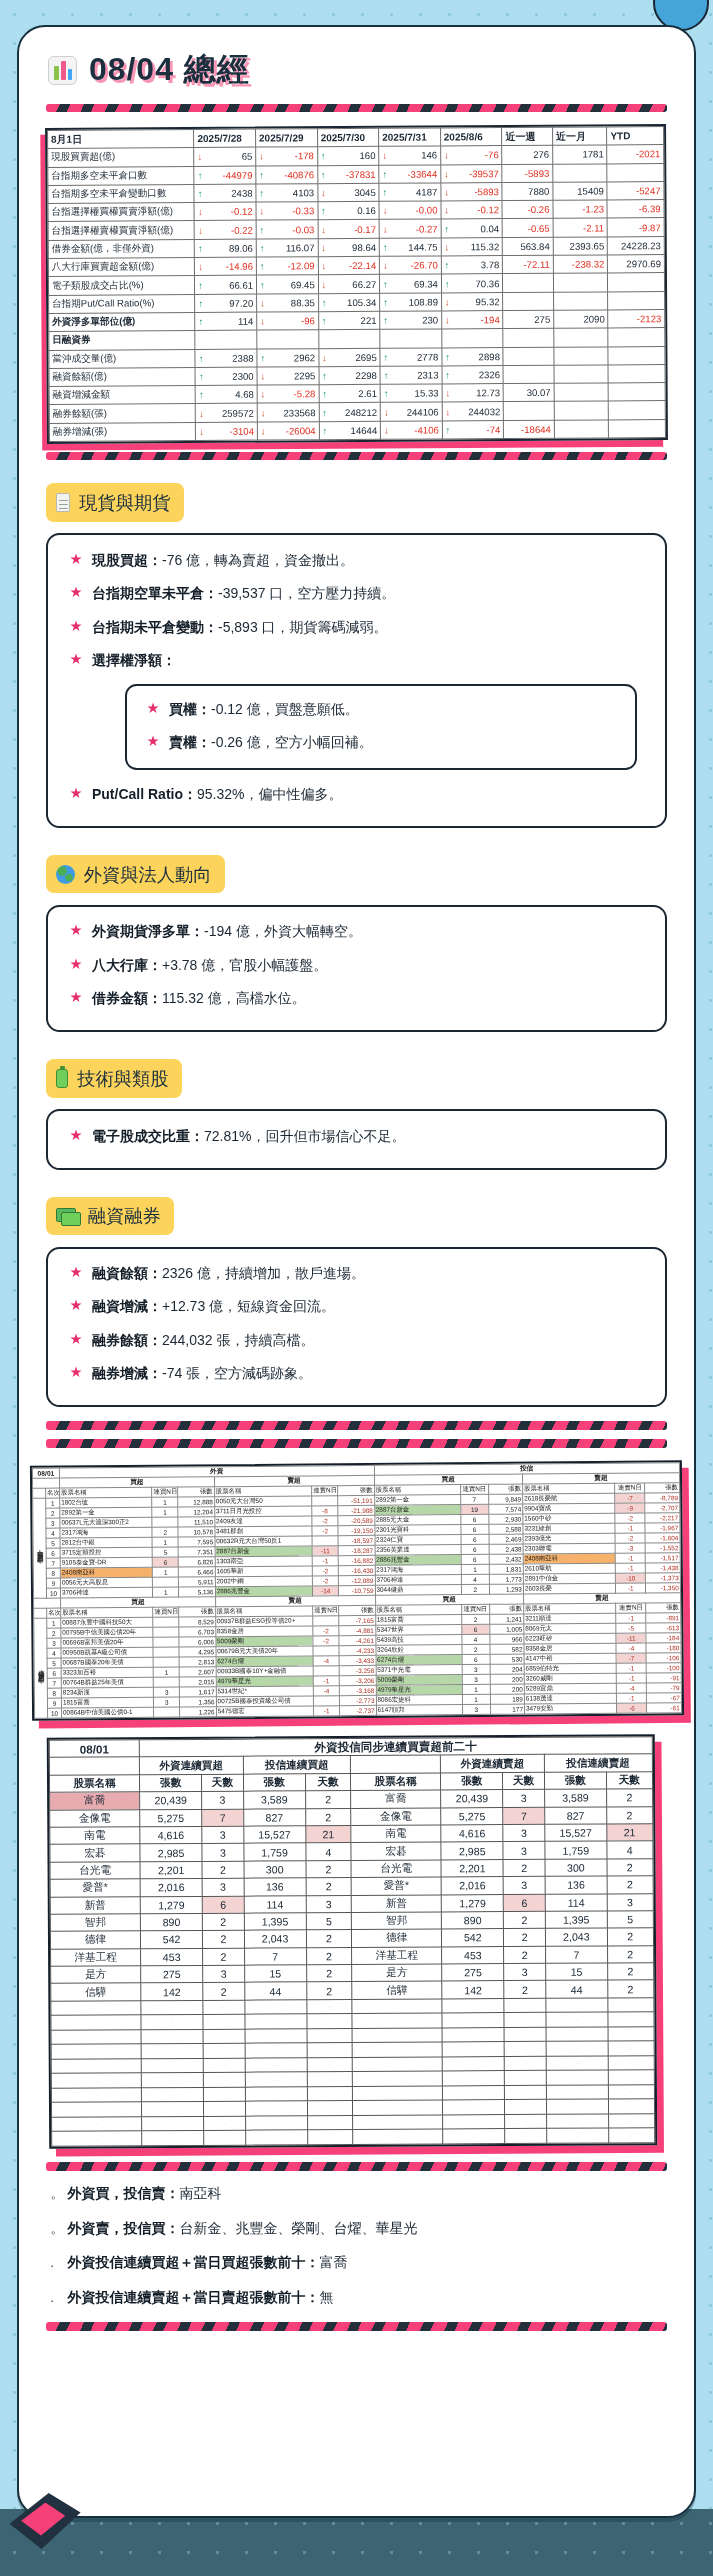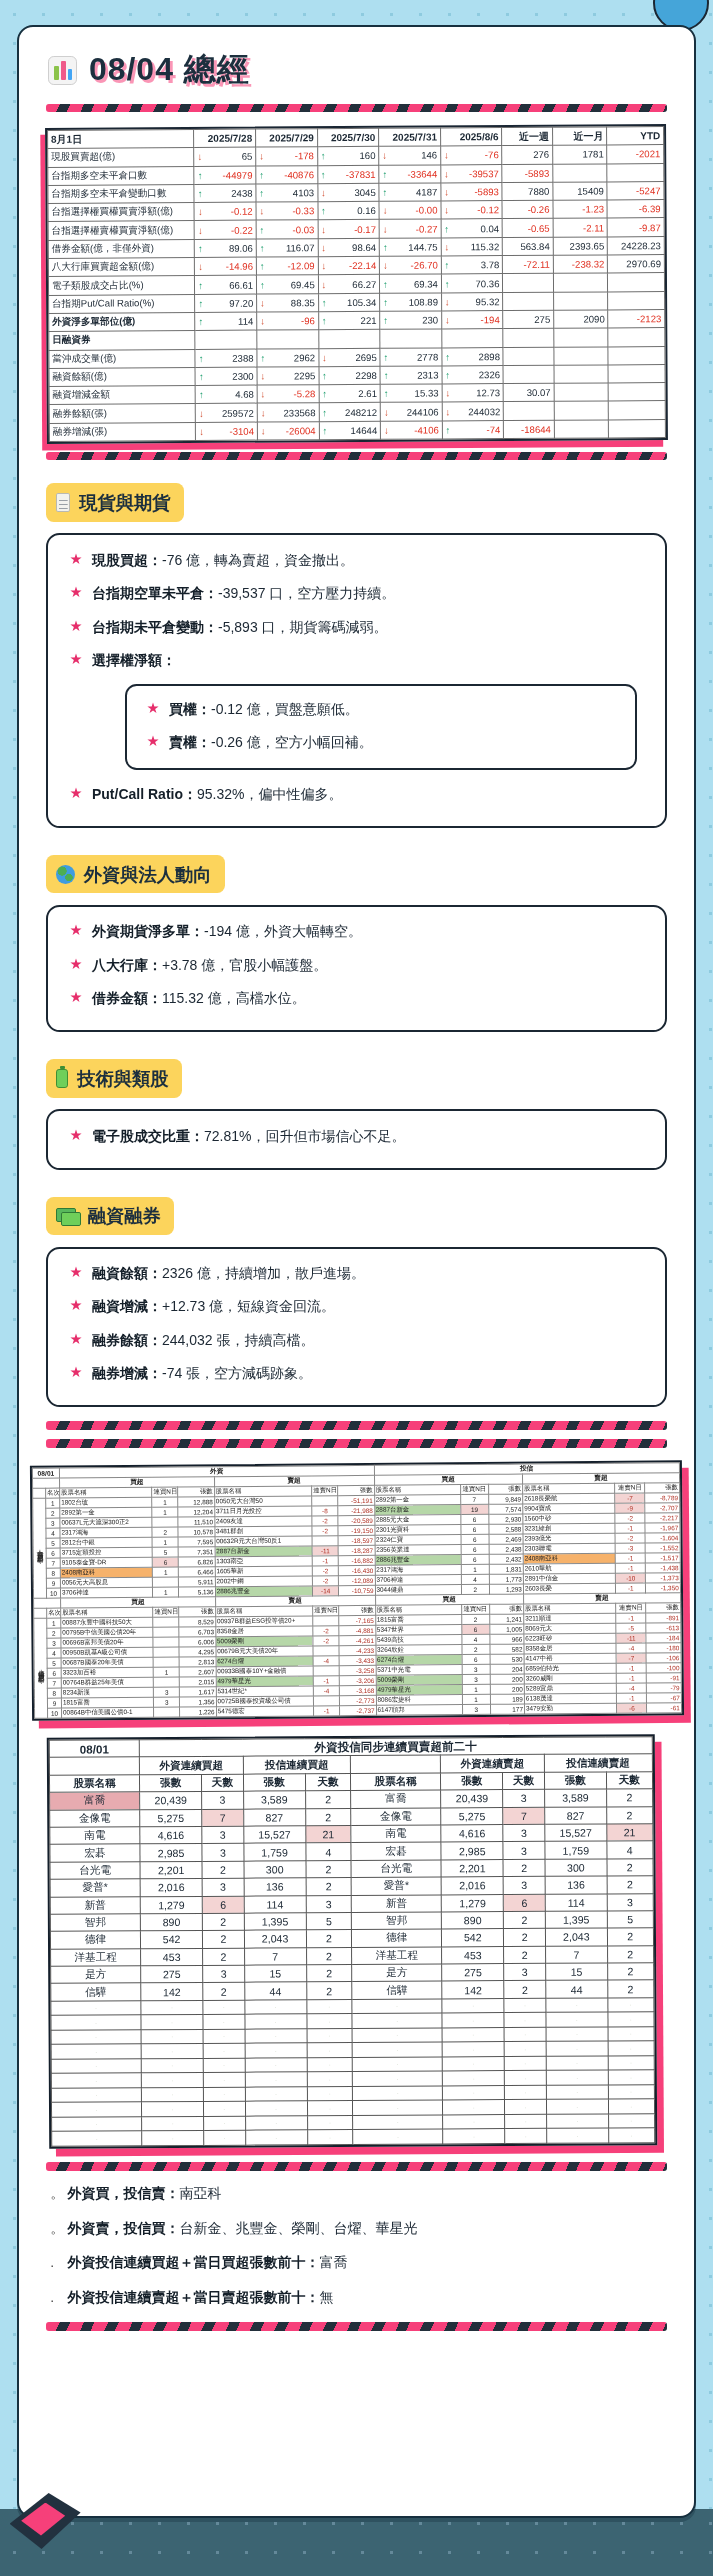--- a/index.html
+++ b/index.html
@@ -16,21 +16,21 @@
     background-image: radial-gradient(#64899a 1.5px, transparent 1.7px);
     background-size: 29px 29px; }
   .top-blob{ position:absolute; right:3.9px; top:-25px; width:56px; height:56px;
     border-radius:50%; background:#45a5d9; border:2.9px solid #1b2733; }
   .corner-arrow{ position:absolute; left:9.6px; bottom:27px; width:71px; height:56px;
     background:#22313f; clip-path: polygon(0 55%, 55% 0, 100% 35%, 45% 100%); }
   .corner-arrow::after{ content:""; position:absolute; left:11.6px; top:9.6px; width:44px; height:33px;
     background:#f6407a; clip-path: polygon(0 55%, 55% 0, 100% 40%, 45% 100%); }
 
   .card{ position:absolute; left:17.4px; top:25px; width:679px; height:2493px;
-    background:#ffffff; border:2.9px solid #17303f; border-radius:16px;
+    background:#ffffff; border:2.9px solid #17303f; border-radius:28px;
     padding: 15.4px 27px 9.6px 27px; overflow:hidden; box-shadow: 0 3.9px 0 rgba(23,48,63,.35); }
 
   
   .hdr{ display:flex; align-items:center; gap:11.6px; margin:5.8px 0 11.6px 1.9px; }
   .icon-chart{ width:29px; height:29px; border-radius:5.8px; background:#f4f4f4; border:1px solid #cfcfcf;
     position:relative; flex:0 0 auto; }
   .icon-chart i{ position:absolute; bottom:3.9px; width:4.8px; border-radius:1px; }
   .icon-chart i:nth-child(1){ left:4.8px; height:13.5px; background:#8bc34a; }
   .icon-chart i:nth-child(2){ left:11.6px; height:19px; background:#ef5a8a; }
   .icon-chart i:nth-child(3){ left:18.3px; height:10.6px; background:#42a5f5; }
@@ -39,33 +39,33 @@
 
   .stripe{ height:8.7px; border-radius:2.9px; margin:9.6px 0;
     background: repeating-linear-gradient(115deg, #f6407a 0 12.5px, #232f3b 12.5px 22px); }
 
   
   .tbl-wrap{ border:2.9px solid #1a2633; background:#fff; transform:rotate(-0.35deg);
     box-shadow:-4.8px 6.7px 0 0 #f6407a; margin:13.5px 0 9.6px 0; }
   table.macro{ width:100%; border-collapse:collapse; table-layout:fixed; font-size:9.6px; }
   table.macro td{ border:1px solid #6e6e6e; height:18.3px; padding:0 2.9px; overflow:hidden; white-space:nowrap; }
   table.macro td.lbl{ text-align:left; }
-  table.macro td.hd{ font-weight:bold; text-align:right; font-size:10px; }
+  table.macro td.hd{ font-weight:bold; text-align:left; font-size:10px; }
   .cellv{ display:flex; align-items:center; justify-content:space-between; }
   .cellv .arr{ font-weight:bold; font-size:9.6px; }
   .arr.u{ color:#1e9e6e; } .arr.d{ color:#cf4426; }
   .num{ margin-left:auto; text-align:right; }
   .neg{ color:#e03020; }
   td.sum{ text-align:right; }
   tr.boldrow td.lbl{ font-weight:bold; }
 
   
   .badge{ display:inline-flex; align-items:center; gap:8.7px; background:#fcd45c;
     border-radius:7.7px; padding:6.7px 13.5px 6.7px 9.6px; margin:13.5px 0 11.6px 0;
-    font-size:18.3px; font-weight:bold; color:#1c2f3e; }
+    font-size:18.3px; font-weight:normal; color:#1c2f3e; }
   .sec-box{ border:2.4px solid #1b2733; border-radius:13.5px; padding:15.4px 21px 7.7px 21px; margin-bottom:13.5px; }
   .bullet{ display:flex; align-items:flex-start; gap:9.6px; margin-bottom:14.5px; font-size:14px; line-height:1.35; }
   .bullet .star{ color:#e62e6b; font-size:14.5px; flex:0 0 auto; margin-top:-1px; }
   .bullet b{ color:#141f29; }
   .sub-box{ border:2.4px solid #1b2733; border-radius:11.6px; padding:13.5px 19px 1.9px 19px;
     margin:1.9px 7.7px 14.5px 56px; }
 
   
   .icon-receipt{ width:14.5px; height:18.3px; background:#f2f2ee; border:1px solid #b9b9b2; border-radius:1.9px;
     background-image: repeating-linear-gradient(#00000000 0 2.9px, #9aa0a6 2.9px 3.9px); background-size: 8.7px 100%;

